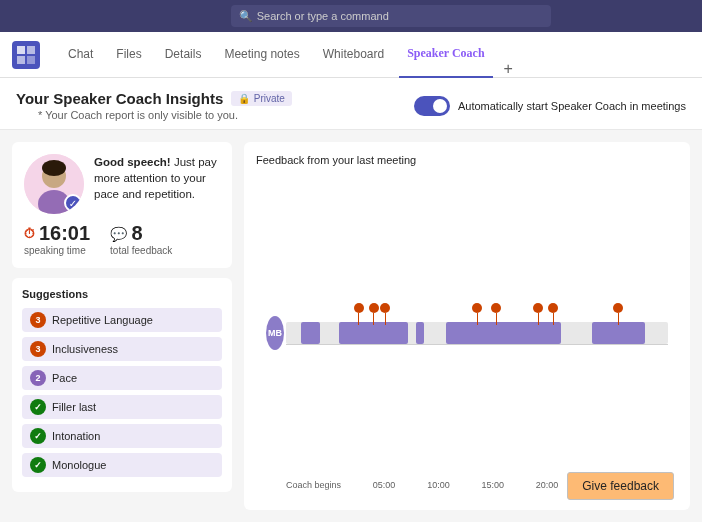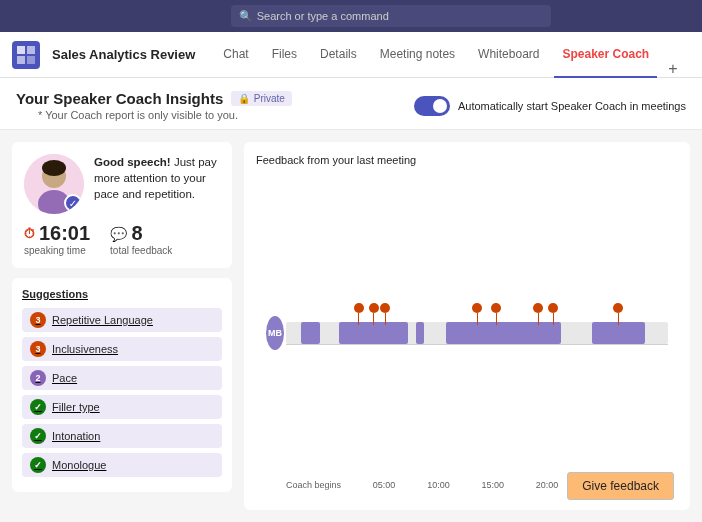--- a/index.html
+++ b/index.html
@@ -39,21 +39,21 @@
       display: flex;
       align-items: center;
       padding: 0 12px;
       height: 46px;
       gap: 12px;
     }
     .app-logo { width: 28px; height: 28px; background: #4b53bc; border-radius: 4px; display: flex; align-items: center; justify-content: center; color: #fff; font-size: 14px; font-weight: bold; }
     .app-title { font-size: 13px; font-weight: 600; color: #252525; }
     .nav-tabs { display: flex; align-items: flex-end; gap: 7px; margin-left: 8px; }
     .nav-tab { font-size: 12px; color: #616161; padding: 0 8px; height: 46px; display: flex; align-items: center; cursor: pointer; border-bottom: 2px solid transparent; white-space: nowrap; }
-    .nav-tab.active { color: #ef4444; border-bottom-color: #4b53bc; font-weight: 600; }
+    .nav-tab.active { color: #8b5cf6; border-bottom-color: #4b53bc; font-weight: 600; font-family: Liberation Serif, serif; }
     .nav-add { font-size: 16px; color: #616161; cursor: pointer; padding: 0 4px; }
 
     
     .content { background: #f5f5f5; padding: 0; height: calc(522px - 32px - 46px); display: flex; flex-direction: column; }
 
     
     .insights-header {
       background: #fff;
       padding: 12px 16px 8px;
       display: flex;
@@ -110,21 +110,21 @@
     .coach-message { font-size: 11.5px; color: #252525; line-height: 1.4; }
     .coach-message strong { font-weight: 700; }
     .coach-stats { display: flex; gap: 20px; align-items: center; }
     .stat-item { display: flex; flex-direction: column; align-items: flex-start; }
     .stat-value { font-size: 20px; font-weight: 600; color: #252525; display: flex; align-items: center; gap: 4px; }
     .stat-label { font-size: 10px; color: #616161; }
     .stat-icon-time { color: #d74118; font-size: 14px; }
     .stat-icon-msg { color: #7a6ea8; font-size: 14px; }
 
     
-    .suggestions-section { background: #fff; border-radius: 6px; padding: 10px; text-decoration: underline; }
+    .suggestions-section { background: #fff; border-radius: 6px; padding: 10px; }
     .suggestions-title { font-size: 11px; font-weight: 600; color: #252525; margin-bottom: 8px; }
     .suggestion-item {
       display: flex; align-items: center; gap: 6px;
       padding: 4px 8px; border-radius: 4px;
       background: #ede9f7; margin-bottom: 5px;
       font-size: 11px; color: #252525;
     }
     .suggestion-badge {
       width: 16px; height: 16px; border-radius: 50%;
       background: #cc4400; color: #fff; font-size: 9px;
@@ -234,21 +234,20 @@
 
 <div class="app-header">
   <div class="app-logo">
     <svg width="18" height="18" viewBox="0 0 18 18" fill="none">
       <rect width="8" height="8" fill="white" opacity="0.8"></rect>
       <rect x="10" width="8" height="8" fill="white" opacity="0.6"></rect>
       <rect y="10" width="8" height="8" fill="white" opacity="0.6"></rect>
       <rect x="10" y="10" width="8" height="8" fill="white" opacity="0.4"></rect>
     </svg>
   </div>
-  <span class="app-title">Sales Analytics Review</span>
   <nav class="nav-tabs">
     <span class="nav-tab">Chat</span>
     <span class="nav-tab">Files</span>
     <span class="nav-tab">Details</span>
     <span class="nav-tab">Meeting notes</span>
     <span class="nav-tab">Whiteboard</span>
     <span class="nav-tab active">Speaker Coach</span>
     <span class="nav-add">+</span>
   </nav>
 </div>
@@ -323,21 +322,21 @@
         <div class="suggestion-item">
           <div class="suggestion-badge">3</div>
           <span>Inclusiveness</span>
         </div>
         <div class="suggestion-item">
           <div class="suggestion-badge two">2</div>
           <span>Pace</span>
         </div>
         <div class="suggestion-item">
           <div class="suggestion-badge green">✓</div>
-          <span>Filler type</span>
+          <span>Filler last</span>
         </div>
         <div class="suggestion-item">
           <div class="suggestion-badge green">✓</div>
           <span>Intonation</span>
         </div>
         <div class="suggestion-item">
           <div class="suggestion-badge green">✓</div>
           <span>Monologue</span>
         </div>
       </div>

